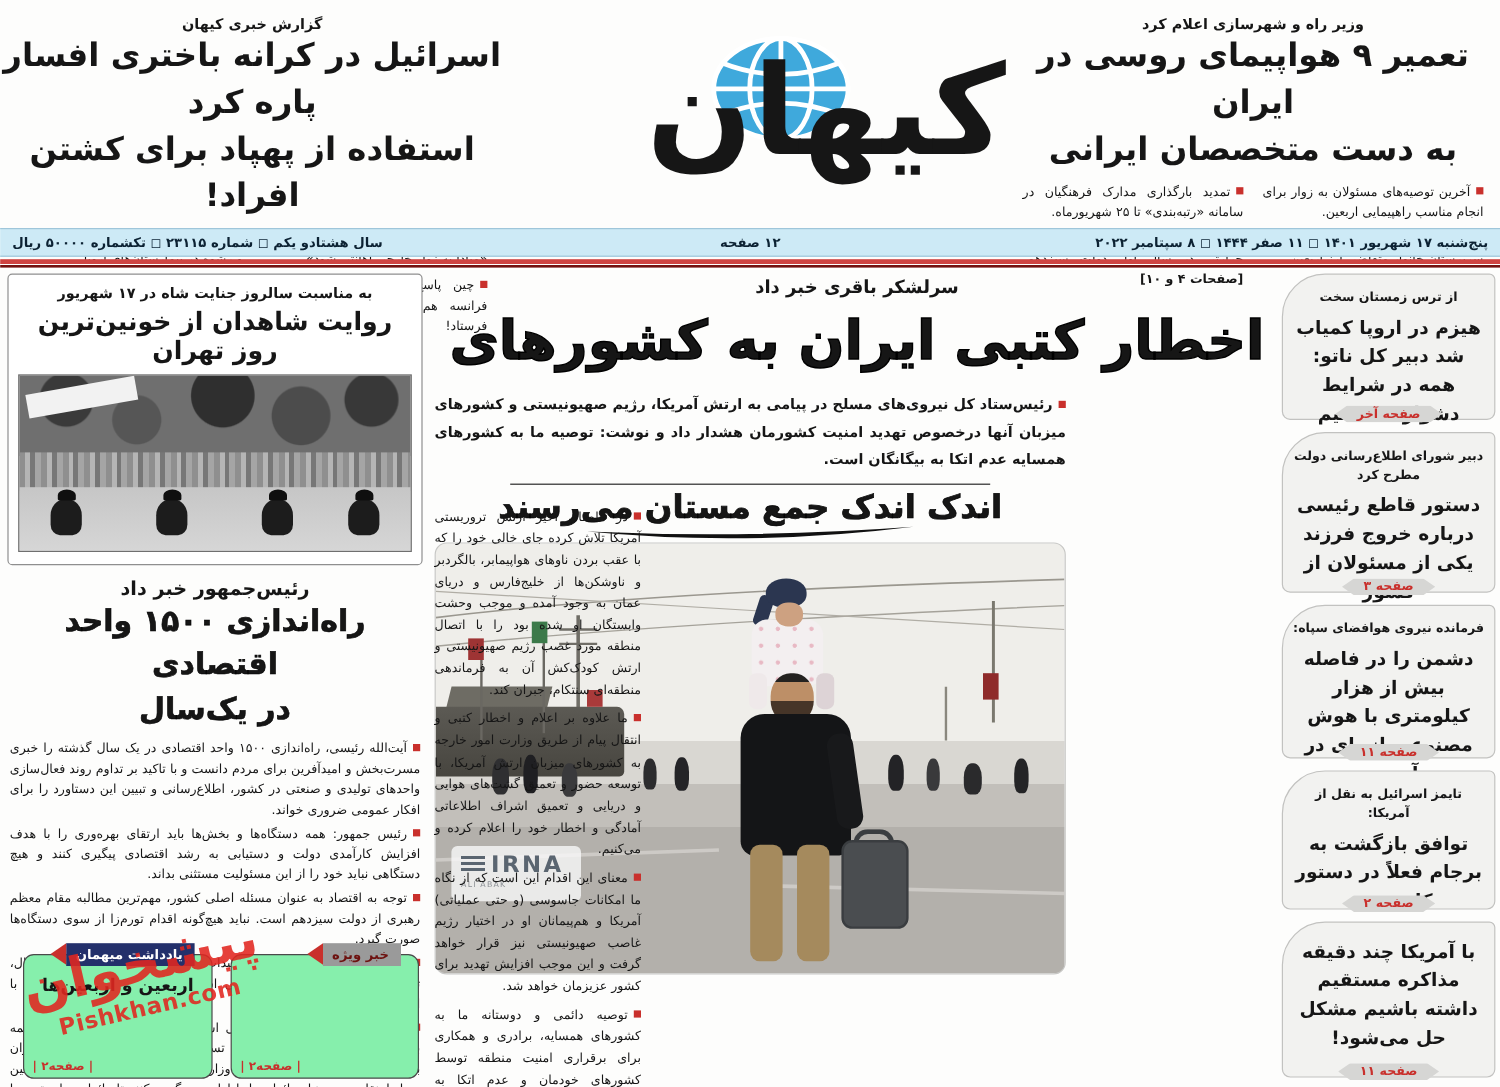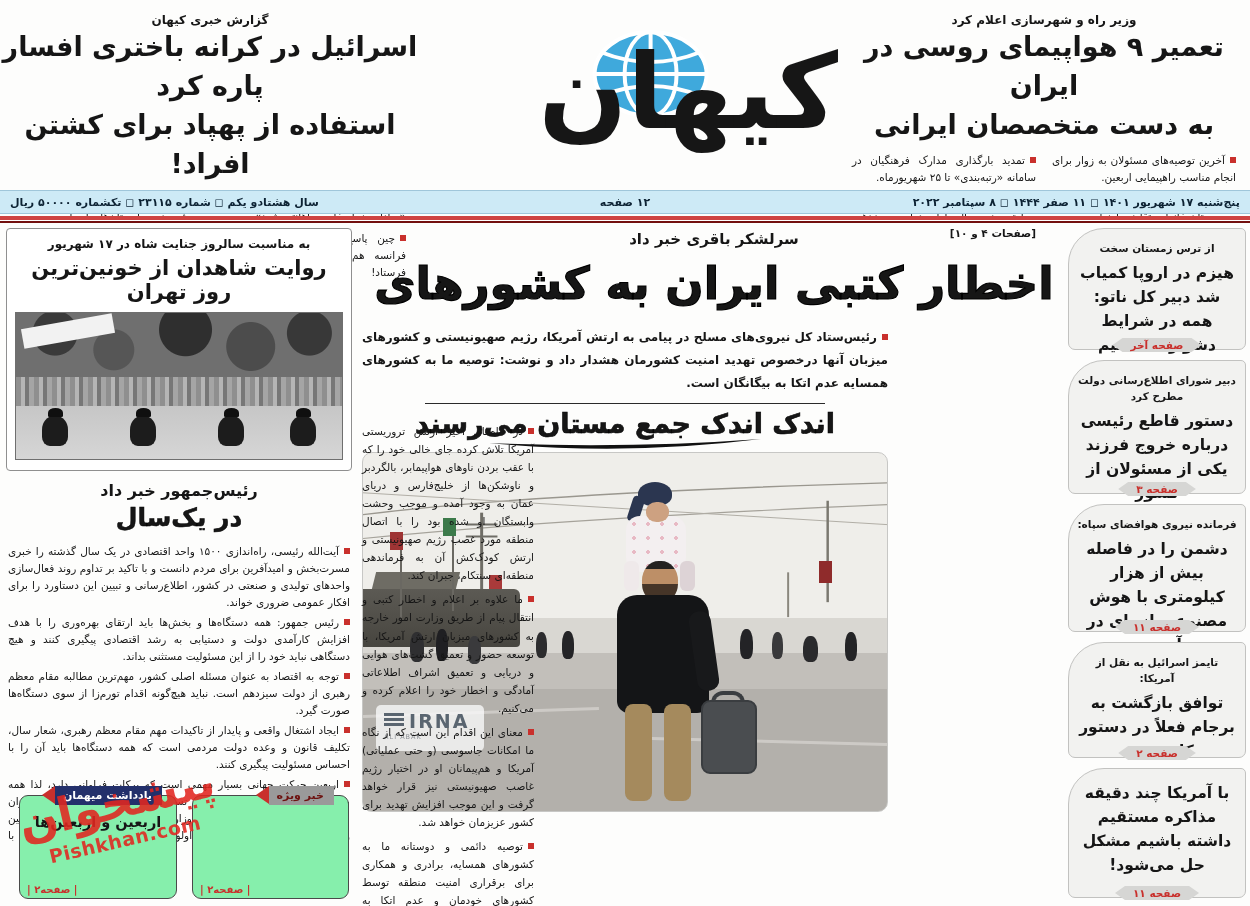--- a/index.html
+++ b/index.html
@@ -310,20 +310,21 @@
         <div class="bw-road"></div>
         <div class="soldier" style="left:8%"></div>
         <div class="soldier" style="left:35%"></div>
         <div class="soldier" style="left:62%"></div>
         <div class="soldier" style="left:84%"></div>
       </div>
     </div>
 
     <div class="pres-kicker">رئیس‌جمهور خبر داد</div>
     <div class="pres-headline">
+      <div>راه‌اندازی ۱۵۰۰ واحد اقتصادی</div>
       <div>در یک‌سال</div>
     </div>
     <div class="pres-body">
       <div class="b-item"><span class="sq"></span><span>آیت‌الله رئیسی، راه‌اندازی ۱۵۰۰ واحد اقتصادی در یک سال گذشته را خبری مسرت‌بخش و امیدآفرین برای مردم دانست و با تاکید بر تداوم روند فعال‌سازی واحدهای تولیدی و صنعتی در کشور، اطلاع‌رسانی و تبیین این دستاورد را برای افکار عمومی ضروری خواند.</span></div>
       <div class="b-item"><span class="sq"></span><span>رئیس جمهور: همه دستگاه‌ها و بخش‌ها باید ارتقای بهره‌وری را با هدف افزایش کارآمدی دولت و دستیابی به رشد اقتصادی پیگیری کنند و هیچ دستگاهی نباید خود را از این مسئولیت مستثنی بداند.</span></div>
       <div class="b-item"><span class="sq"></span><span>توجه به اقتصاد به عنوان مسئله اصلی کشور، مهم‌ترین مطالبه مقام معظم رهبری از دولت سیزدهم است. نباید هیچ‌گونه اقدام تورم‌زا از سوی دستگاه‌ها صورت گیرد.</span></div>
       <div class="b-item"><span class="sq"></span><span>ایجاد اشتغال واقعی و پایدار از تاکیدات مهم مقام معظم رهبری، شعار سال، تکلیف قانون و وعده دولت مردمی است که همه دستگاه‌ها باید آن را با احساس مسئولیت پیگیری کنند.</span></div>
       <div class="b-item"><span class="sq"></span><span>اربعین حرکت جهانی بسیار مهمی است که برکات فراوانی دارد، لذا همه بخش‌ها هر چه در توان دارند برای تسهیل زیارت و خدمت‌رسانی به زائران بسیج کنند. مسئولان وزارت کشور و وزارت راه با همکاری دیگر دستگاه‌ها تامین وسایط نقلیه مورد نیاز زائران را با اولویت پیگیری کنند تا زائران برای تردد با مشکل مواجه نشوند.</span> </div>
     </div>
 

